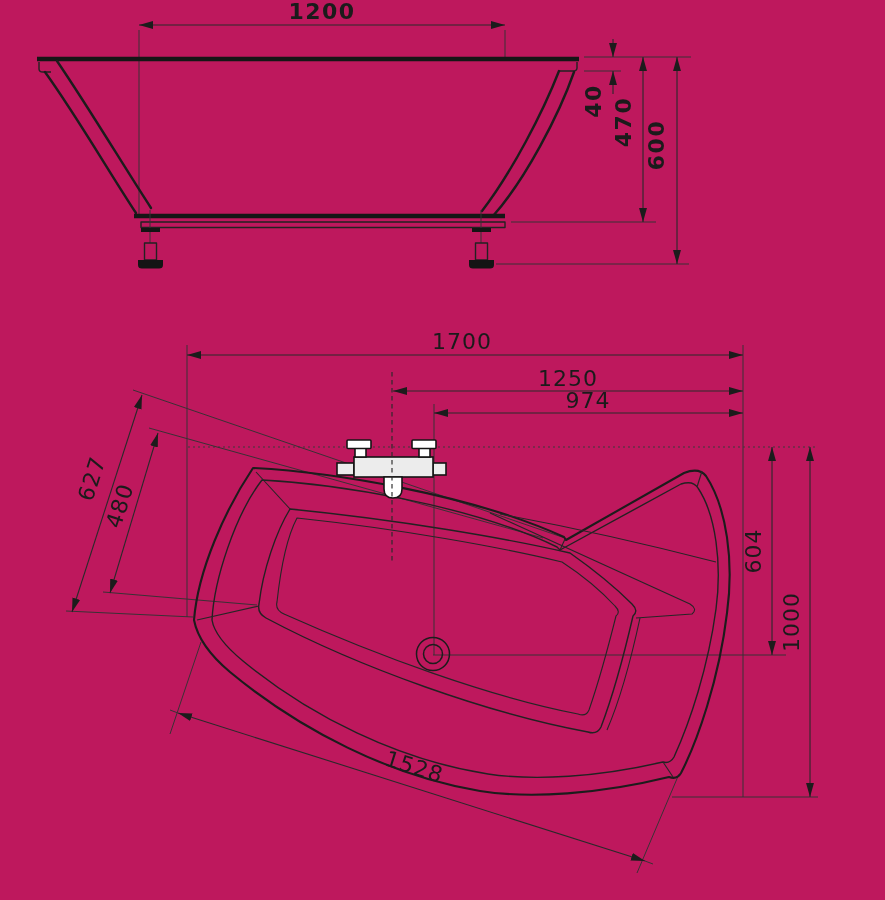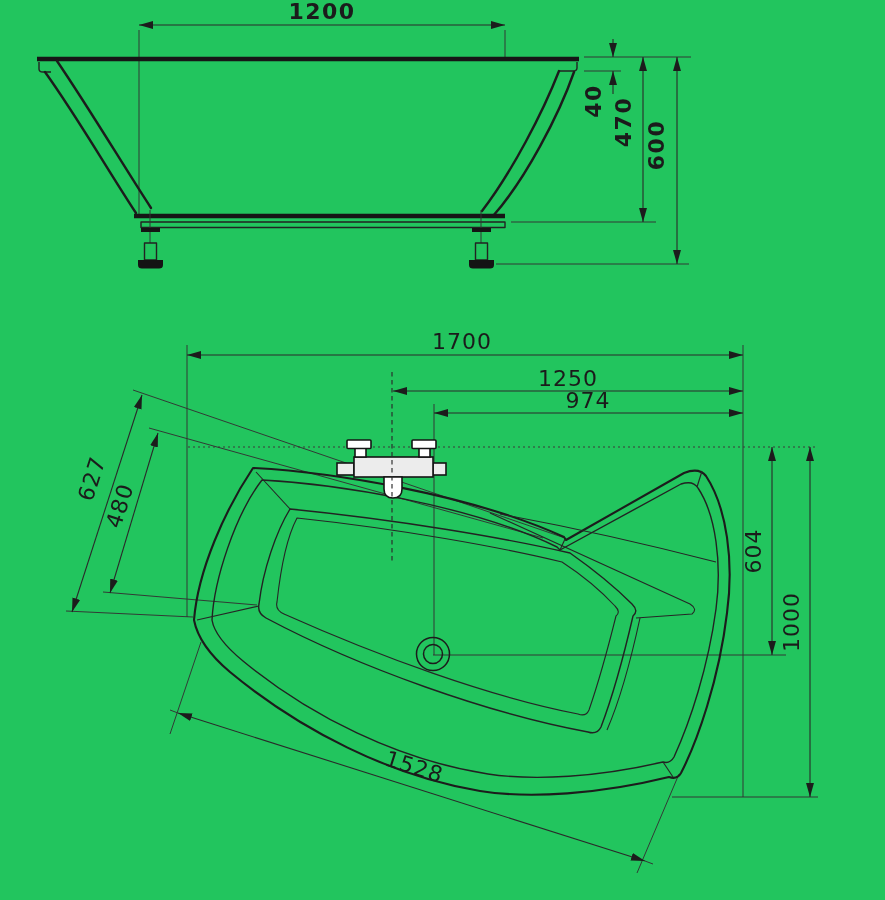--- a/index.html
+++ b/index.html
@@ -1,16 +1,16 @@
 <!DOCTYPE html>
 <html><head>
 <meta charset="utf-8">
 <style>
   html,body{margin:0;padding:0;background:#ffffff;}
-  .stage{width:885px;height:900px;position:relative;background:#22c55e;overflow:hidden;
+  .stage{width:885px;height:900px;position:relative;background:#be185d;overflow:hidden;
          font-family:"DejaVu Sans","Liberation Sans",sans-serif;}
   svg{display:block}
   
   .thick{stroke:#161616;stroke-width:4.6;fill:none;stroke-linecap:butt;}
   .wall{stroke:#1c1c1c;stroke-width:2.4;fill:none;stroke-linecap:round;}
   .edge{stroke:#1c1c1c;stroke-width:2.1;fill:none;stroke-linejoin:round;}
   .edge2{stroke:#222;stroke-width:1.4;fill:none;stroke-linejoin:round;}
   .edge3{stroke:#262626;stroke-width:1.1;fill:none;stroke-linejoin:round;}
   .dim{stroke:#2a2a2a;stroke-width:1.1;fill:none;}
   .ext{stroke:#333;stroke-width:0.95;fill:none;}

